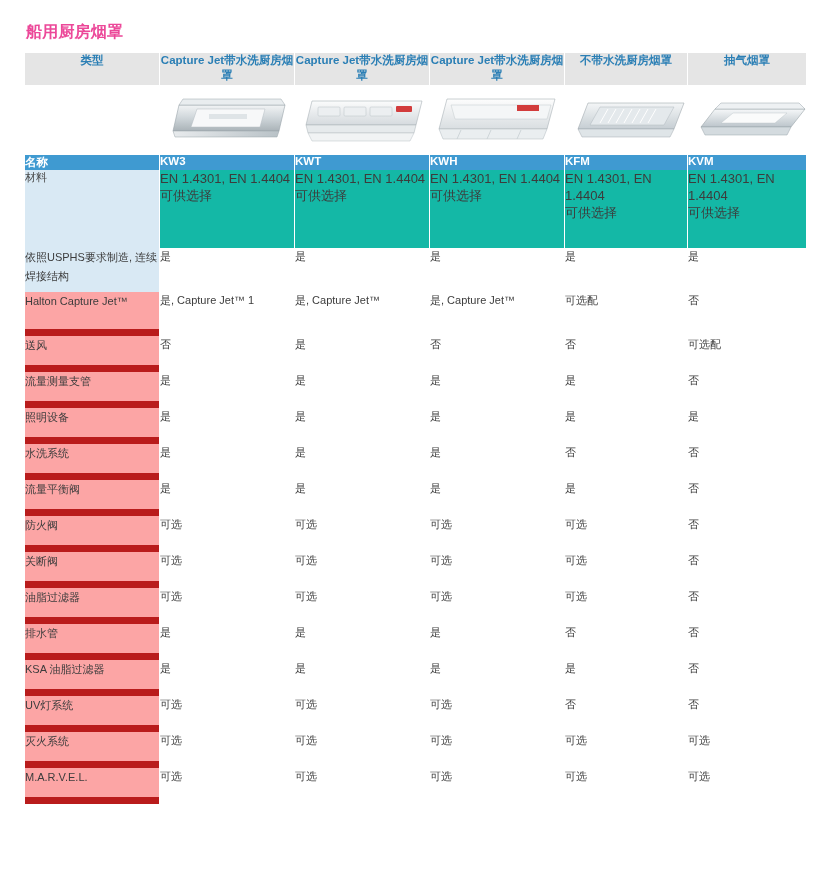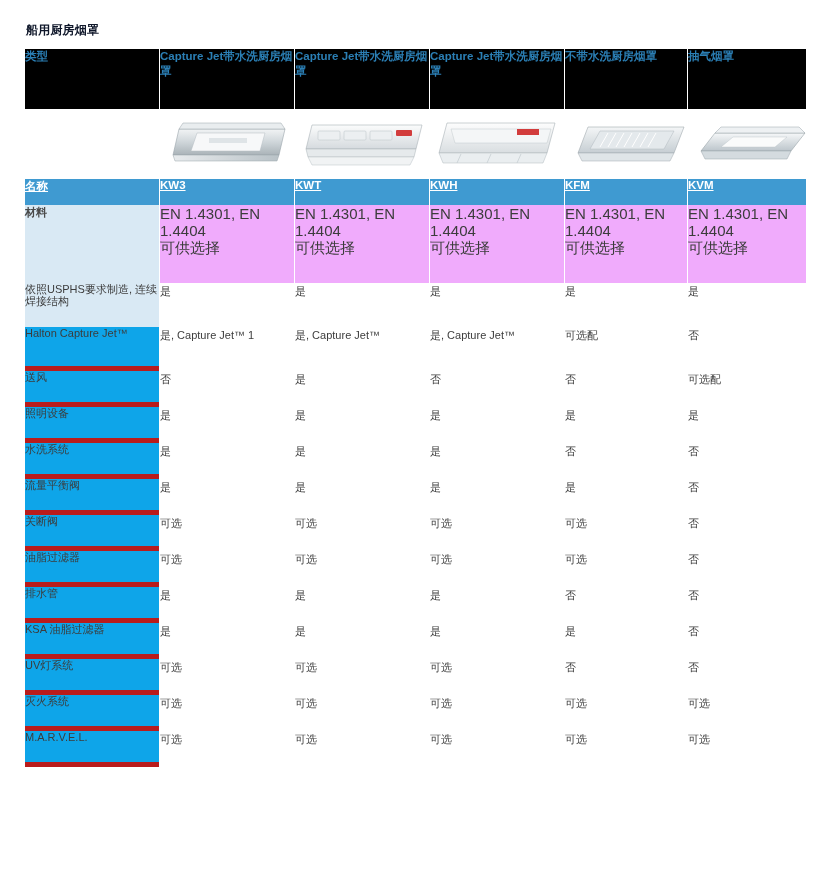--- a/index.html
+++ b/index.html
@@ -15,23 +15,23 @@
     -webkit-font-smoothing: antialiased;
   }
   .page {
     position: relative;
     width: 830px;
     height: 885px;
     box-sizing: border-box;
     padding: 22px 24px 0 24px;
   }
   .doc-title {
-    font-size: 12px;
+    font-size: 16px;
     font-weight: bold;
-    color: #0f172a;
+    color: #ec4899;
     margin: 0 0 10px 2px;
     letter-spacing: 0.2px;
   }
   table.spec {
     border-collapse: separate;
     border-spacing: 1px 0;
     width: 782px;
     table-layout: fixed;
   }
   table.spec td, table.spec th {
@@ -41,28 +41,29 @@
   
   col.c0 { width: 134px; }
   col.c1 { width: 134px; }
   col.c2 { width: 134px; }
   col.c3 { width: 134px; }
   col.c4 { width: 122px; }
   col.c5 { width: 118px; }
 
   
   .hdr-cell {
-    background: #000000;
+    background: #e5e5e5;
     color: #2b7fb5;
     font-weight: bold;
     font-size: 11.5px;
     line-height: 15px;
     padding: 10px 9px 10px 9px;
-    height: 60px;
+    height: 32px;
     box-sizing: border-box;
+    text-align: center;
   }
   .hdr-cell.label {
     color: #2b7fb5;
   }
   
   .img-cell {
     background: #ffffff;
     height: 70px;
     padding: 2px 4px 6px 4px;
     text-align: center;
@@ -75,57 +76,55 @@
     width: 132px;
     height: 62px;
   }
   
   .name-cell {
     background: #3f9ad1;
     color: #ffffff;
     font-weight: bold;
     font-size: 11.5px;
     padding: 7px 9px;
-    height: 26px;
+    height: 15px;
     box-sizing: border-box;
-    text-decoration: underline;
   }
   .name-cell.label { background: #3f9ad1; }
 
   
   .mat-label {
     background: #d9e9f4;
     color: #4a4a4a;
     font-size: 11px;
     padding: 13px 9px;
     height: 78px;
     box-sizing: border-box;
-    font-weight: bold;
   }
   .mat-cell {
-    font-size: 15px;
+    font-size: 13px;
     line-height: 17px;
     color: #3c3c3c;
     padding: 13px 9px;
-    background: #f0abfc;
+    background: #14b8a6;
   }
   
   .feat-label {
     font-size: 11px;
     color: #3c3c3c;
-    line-height: 12px;
+    line-height: 19px;
     padding: 7px 9px 7px 9px;
     box-sizing: border-box;
   }
   .feat-label.shaded {
     background: #d9e9f4;
   }
   .feat-label.plain {
-    background: #0ea5e9;
-    border-bottom: 5px solid #b91c1c;
+    background: #fca5a5;
+    border-bottom: 7px solid #b91c1c;
   }
   .feat-val {
     font-size: 11px;
     color: #3c3c3c;
     padding: 7px 9px;
     background: #ffffff;
     line-height: 16px;
   }
   tr.featrow td { height: 36px; }
   tr.featrow.tall td { height: 44px; }
@@ -302,20 +301,28 @@
         </tr>
         <tr class="featrow">
           <td class="feat-label plain">送风</td>
           <td class="feat-val">否</td>
           <td class="feat-val">是</td>
           <td class="feat-val">否</td>
           <td class="feat-val">否</td>
           <td class="feat-val">可选配</td>
         </tr>
         <tr class="featrow">
+          <td class="feat-label plain">流量测量支管</td>
+          <td class="feat-val">是</td>
+          <td class="feat-val">是</td>
+          <td class="feat-val">是</td>
+          <td class="feat-val">是</td>
+          <td class="feat-val">否</td>
+        </tr>
+        <tr class="featrow">
           <td class="feat-label plain">照明设备</td>
           <td class="feat-val">是</td>
           <td class="feat-val">是</td>
           <td class="feat-val">是</td>
           <td class="feat-val">是</td>
           <td class="feat-val">是</td>
         </tr>
         <tr class="featrow">
           <td class="feat-label plain">水洗系统</td>
           <td class="feat-val">是</td>
@@ -323,20 +330,28 @@
           <td class="feat-val">是</td>
           <td class="feat-val">否</td>
           <td class="feat-val">否</td>
         </tr>
         <tr class="featrow">
           <td class="feat-label plain">流量平衡阀</td>
           <td class="feat-val">是</td>
           <td class="feat-val">是</td>
           <td class="feat-val">是</td>
           <td class="feat-val">是</td>
+          <td class="feat-val">否</td>
+        </tr>
+        <tr class="featrow">
+          <td class="feat-label plain">防火阀</td>
+          <td class="feat-val">可选</td>
+          <td class="feat-val">可选</td>
+          <td class="feat-val">可选</td>
+          <td class="feat-val">可选</td>
           <td class="feat-val">否</td>
         </tr>
         <tr class="featrow">
           <td class="feat-label plain">关断阀</td>
           <td class="feat-val">可选</td>
           <td class="feat-val">可选</td>
           <td class="feat-val">可选</td>
           <td class="feat-val">可选</td>
           <td class="feat-val">否</td>
         </tr>

